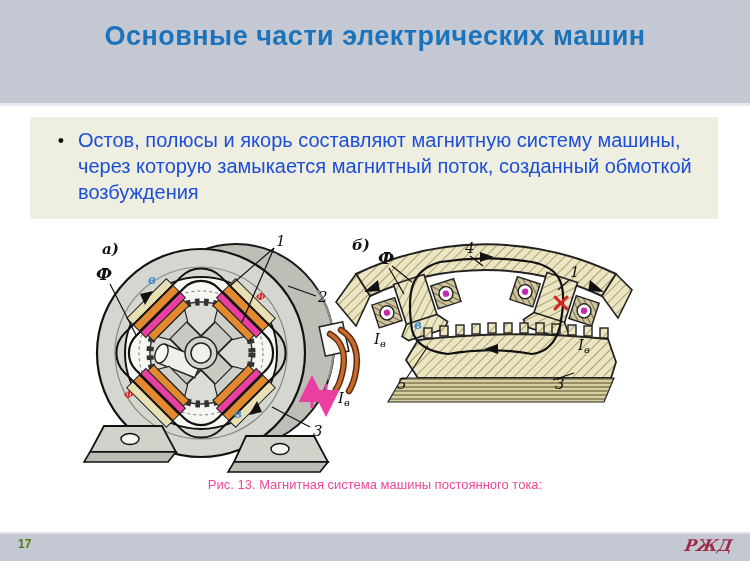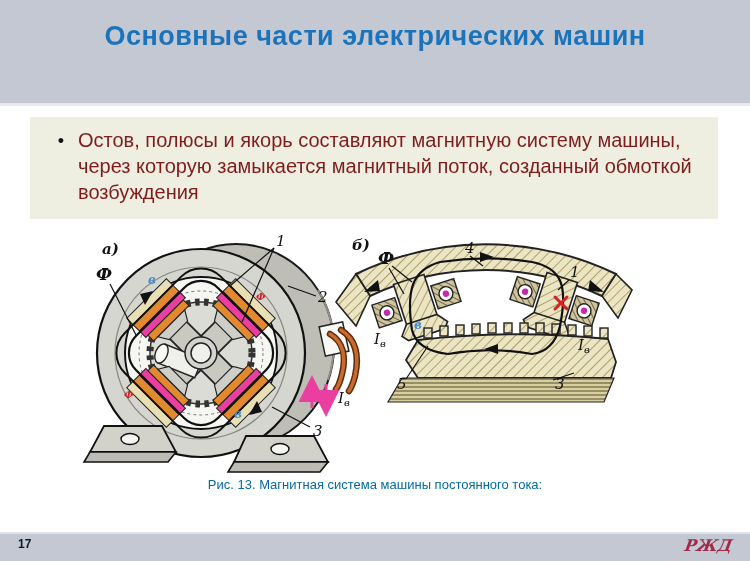--- a/index.html
+++ b/index.html
@@ -16,33 +16,33 @@
     margin:0;padding-top:21px;text-align:center;
     font-size:27px;font-weight:bold;letter-spacing:0.5px;color:#1b74bb;
   }
   
   .bullet-panel{
     position:absolute;top:117px;left:30px;width:688px;box-sizing:border-box;
     background:#eeeee1;padding:10px 18px 14px 14px;
     display:flex;align-items:flex-start;
   }
   .bullet-dot{flex:0 0 auto;width:34px;text-align:center;font-size:18px;color:#111;padding-top:4px;}
-  .bullet-text{flex:1 1 auto;font-size:20px;line-height:26px;color:#7f1d1d;}
+  .bullet-text{flex:1 1 auto;font-size:20px;line-height:26px;color:#1d4ed8;}
   
   .figure-area{position:absolute;top:230px;left:66px;width:660px;height:246px;}
   .figure-caption{
     position:absolute;top:476px;left:0;width:750px;text-align:center;
-    color:#0369a1;font-size:13px;line-height:18px;
+    color:#ec4899;font-size:13px;line-height:18px;
   }
   
   .footer-band{
     position:absolute;top:532px;left:0;width:750px;height:29px;
     background:#c3c8d2;border-top:2px solid #dfe3e9;box-sizing:border-box;
   }
-  .page-number{position:absolute;left:18px;top:537px;font-size:12px;font-weight:bold;color:#0f172a;}
+  .page-number{position:absolute;left:18px;top:537px;font-size:12px;font-weight:bold;color:#4d7c0f;}
   .rzd-logo{
     position:absolute;right:18px;top:536px;
     font-family:"DejaVu Serif",serif;font-style:italic;font-weight:bold;
     font-size:16px;color:#9e2b47;transform:skewX(-10deg);
   }
   svg text{font-family:"DejaVu Serif",serif;}
 </style>
 </head>
 <body>
 

